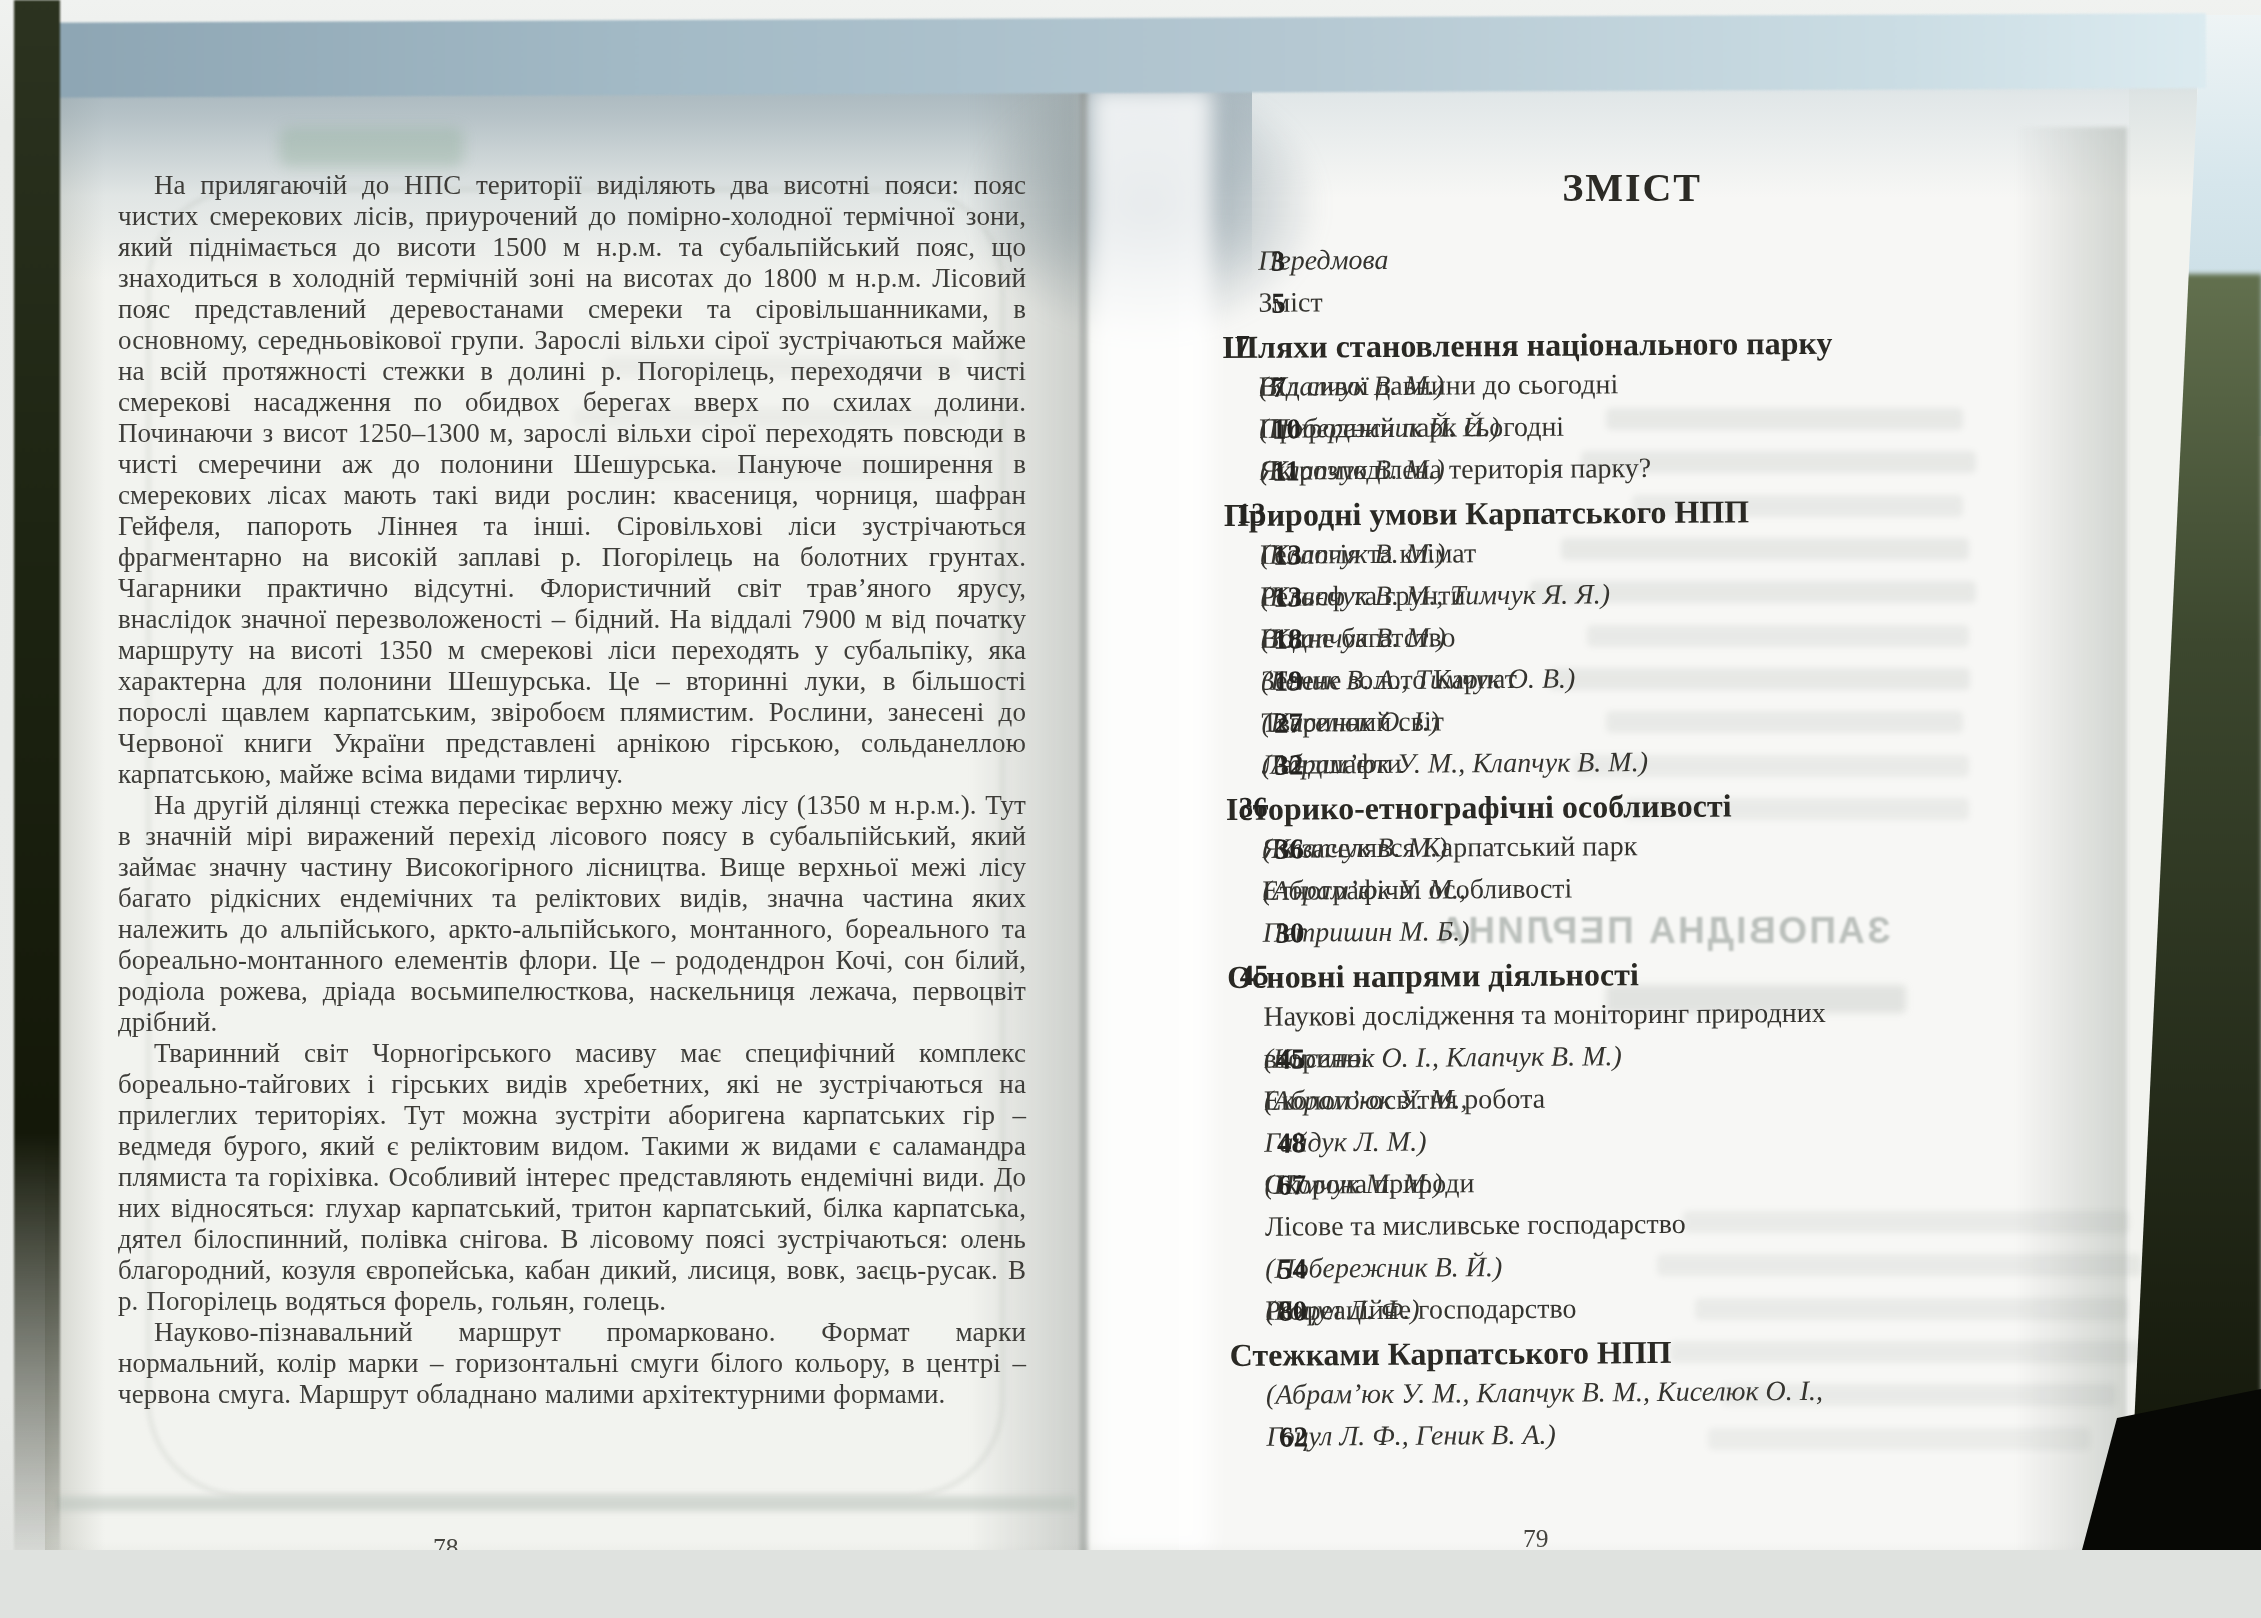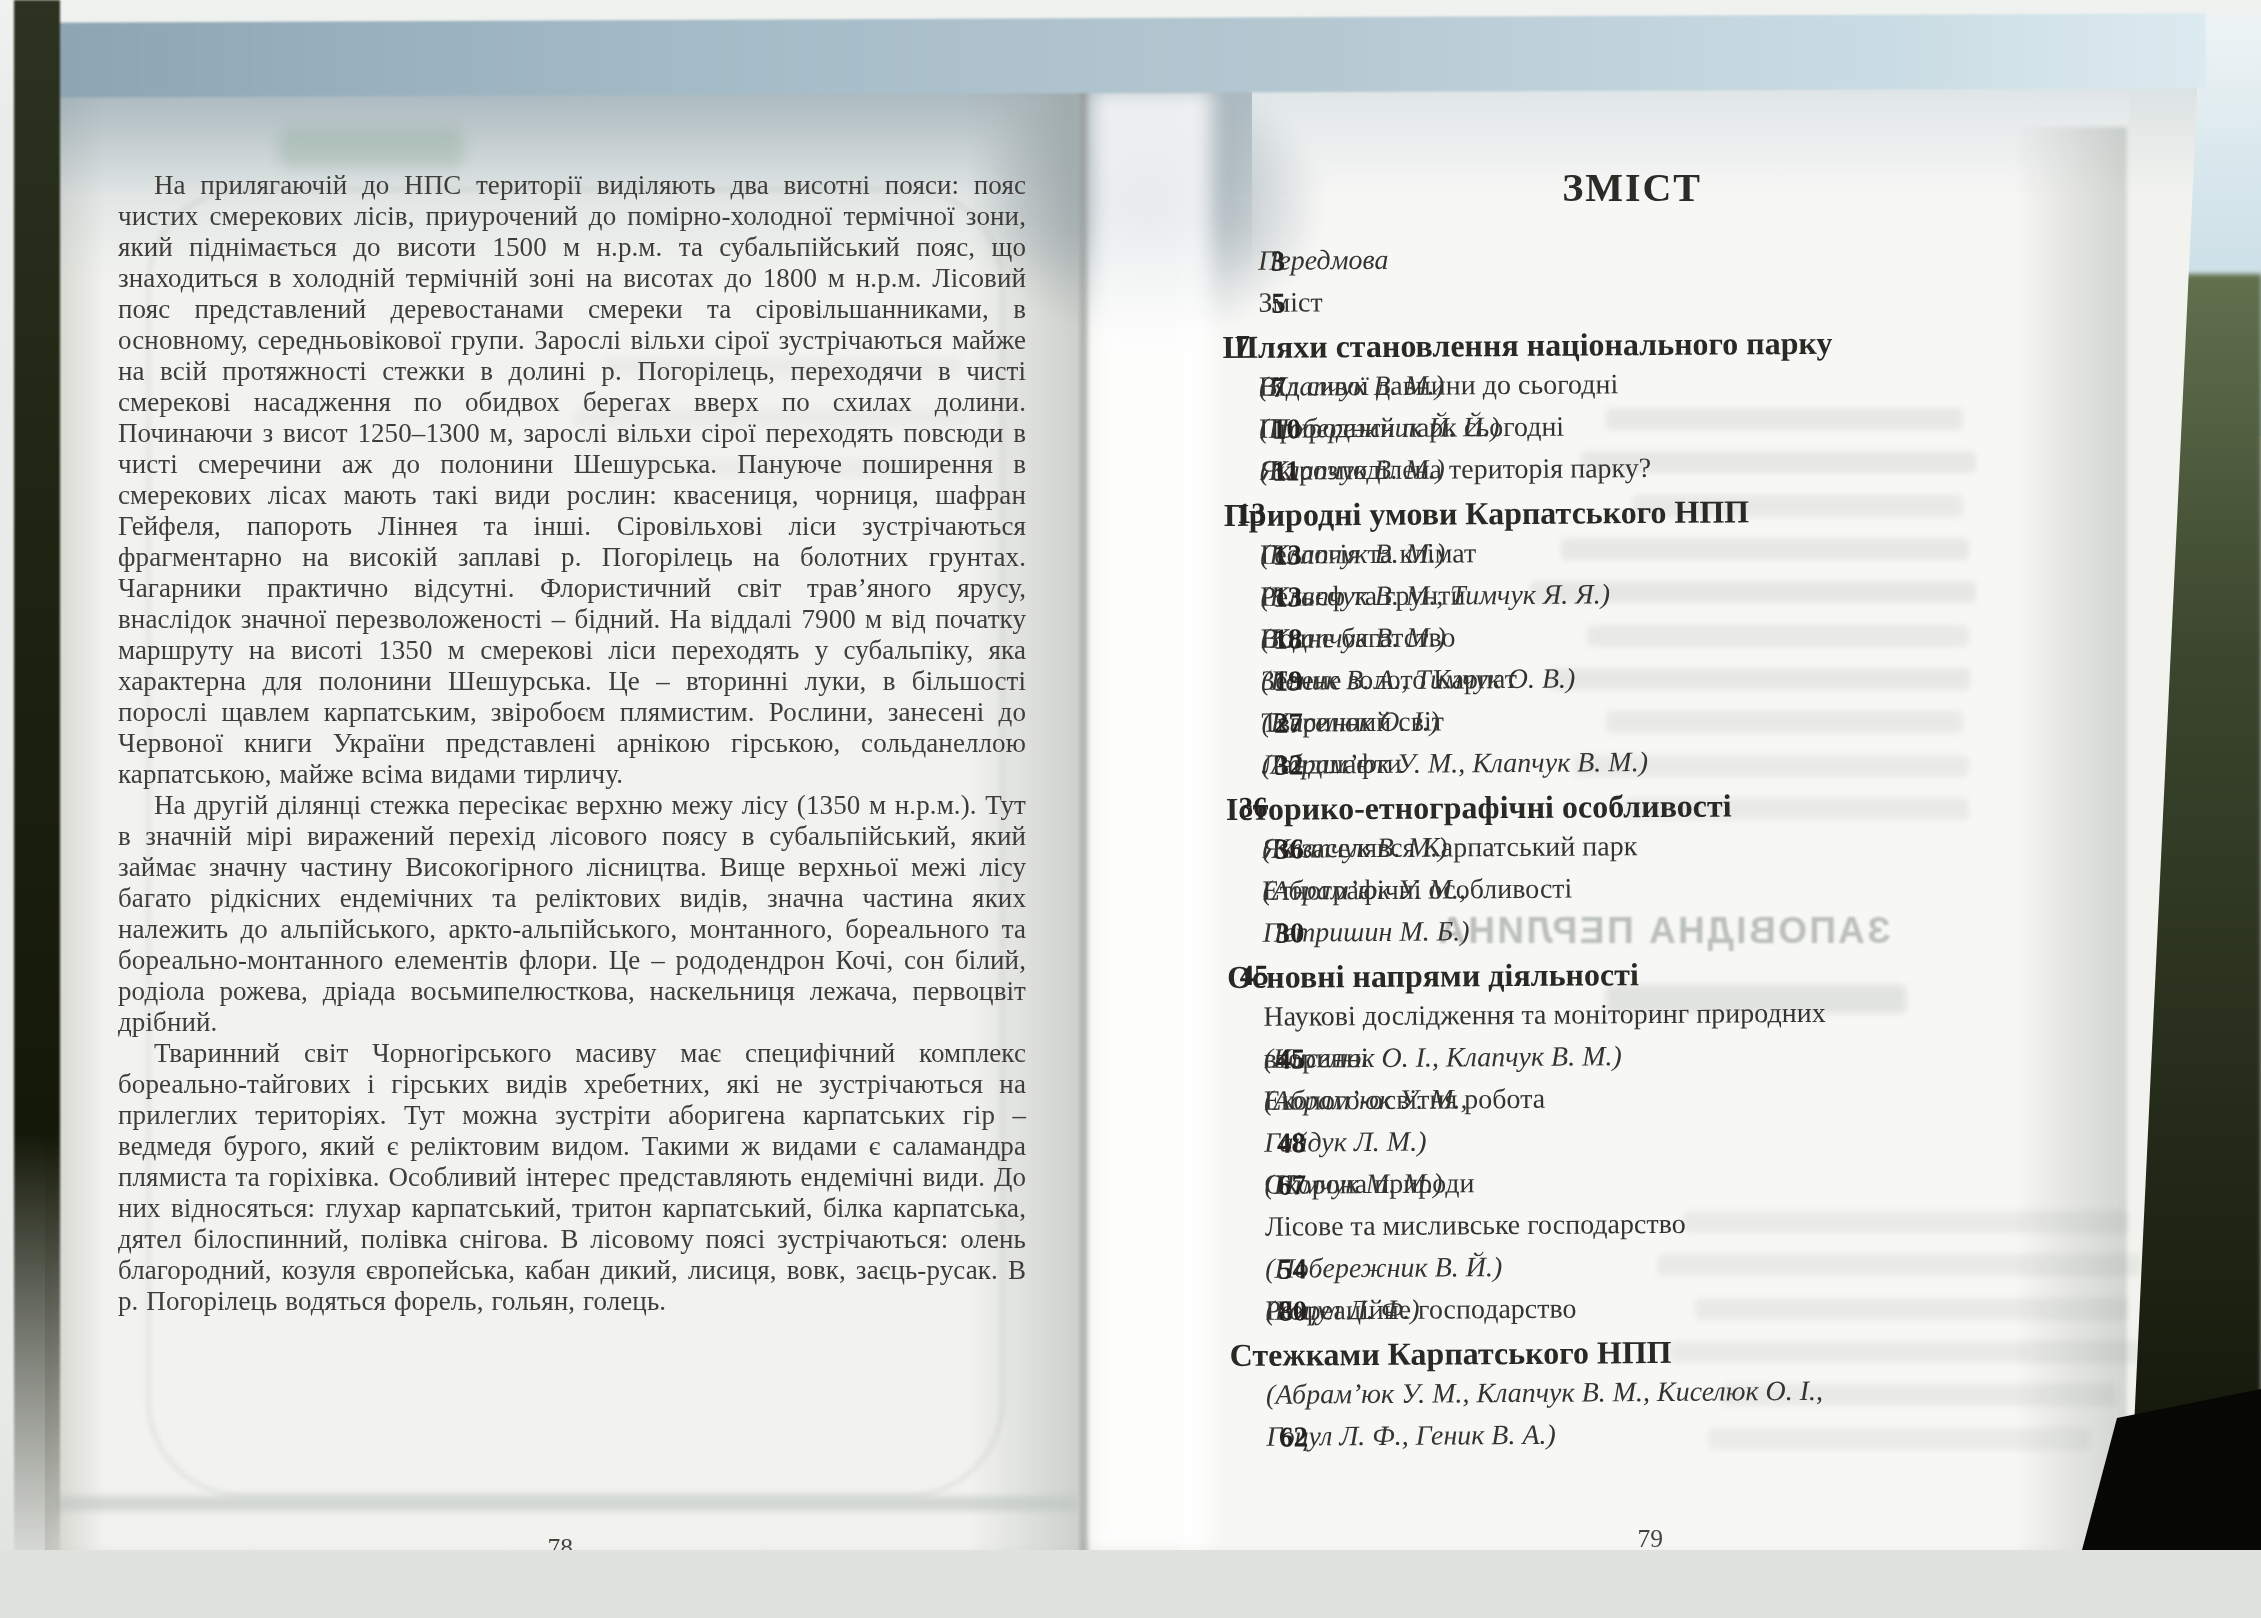--- a/index.html
+++ b/index.html
@@ -70,21 +70,21 @@
                   font-weight:bold; font-size:37px; letter-spacing:2.5px;
                   color:rgba(128,137,132,0.5); filter:blur(1.3px); white-space:nowrap; }
   .ghost-mirror2 { left:1606px; top:985px; width:300px; height:28px;
                   background:rgba(150,158,152,0.22); filter:blur(3.8px); border-radius:5.1px; }
 
   
   .left-body { left:118px; top:170px; width:908px; color:#3e3d39;
                font-size:27px; line-height:31px; text-align:justify;
                letter-spacing:0.1px; word-spacing:1px; }
   .left-body p { position:static; margin:0; text-indent:36px; }
-  .page-num { font-size:25.5px; color:#45443f; text-align:right; width:140px; }
+  .page-num { font-size:25.5px; color:#45443f; text-align:left; width:140px; }
   .page-num.left  { left:433px; top:1533px; }
   .page-num.right { left:1523px; top:1524px; }
 
   
   .toc-title { left:1377px; top:164px; width:510px; text-align:center;
                font-size:40px; font-weight:bold; letter-spacing:1.9px; color:#2c2b26; }
   .toc { left:1222px; top:245px; width:760px; transform:rotate(-0.4deg);
          transform-origin:top left; color:#35342f; font-size:28px; }
   .toc-row { position:static; display:flex; align-items:baseline; height:42px; }
   .toc-row.indent { padding-left:36px; }
@@ -136,20 +136,21 @@
         <div class="ghost-bar" style="position: absolute; left: 1708px; top: 1428px; width: 382px; height: 21.7px; opacity: 0.09;"></div>
         <div class="ghost-bar" style="position: absolute; left: 605px; top: 357px; width: 357px; height: 19px; opacity: 0.06;"></div>
         <div class="ghost-bar" style="position: absolute; left: 574px; top: 408px; width: 395px; height: 19px; opacity: 0.06;"></div>
         <div class="ghost-bar" style="position: absolute; left: 625px; top: 459px; width: 344px; height: 19px; opacity: 0.05;"></div>
       </div>
 
     <div class="left-body" id="left-body">
         <p>На прилягаючій до НПС території виділяють два висотні пояси: пояс чистих смерекових лісів, приурочений до помірно-холодної термічної зони, який піднімається до висоти 1500 м н.р.м. та субальпійський пояс, що знаходиться в холодній термічній зоні на висотах до 1800 м н.р.м. Лісовий пояс представлений деревостанами смереки та сіровільшанниками, в основному, середньовікової групи. Зарослі вільхи сірої зустрічаються майже на всій протяжності стежки в долині р. Погорілець, переходячи в чисті смерекові насадження по обидвох берегах вверх по схилах долини. Починаючи з висот 1250–1300 м, зарослі вільхи сірої переходять повсюди в чисті смеречини аж до полонини Шешурська. Пануюче поширення в смерекових лісах мають такі види рослин: квасениця, чорниця, шафран Гейфеля, папороть Ліннея та інші. Сіровільхові ліси зустрічаються фрагментарно на високій заплаві р. Погорілець на болотних грунтах. Чагарники практично відсутні. Флористичний світ трав’яного ярусу, внаслідок значної перезволоженості – бідний. На віддалі 7900 м від початку маршруту на висоті 1350 м смерекові ліси переходять у субальпіку, яка характерна для полонини Шешурська. Це – вторинні луки, в більшості порослі щавлем карпатським, звіробоєм плямистим. Рослини, занесені до Червоної книги України представлені арнікою гірською, сольданеллою карпатською, майже всіма видами тирличу.</p>
         <p>На другій ділянці стежка пересікає верхню межу лісу (1350 м н.р.м.). Тут в значній мірі виражений перехід лісового поясу в субальпійський, який займає значну частину Високогірного лісництва. Вище верхньої межі лісу багато рідкісних ендемічних та реліктових видів, значна частина яких належить до альпійського, аркто-альпійського, монтанного, бореального та бореально-монтанного елементів флори. Це – рододендрон Кочі, сон білий, родіола рожева, дріада восьмипелюсткова, наскельниця лежача, первоцвіт дрібний.</p>
         <p>Тваринний світ Чорногірського масиву має специфічний комплекс бореально-тайгових і гірських видів хребетних, які не зустрічаються на прилеглих територіях. Тут можна зустріти аборигена карпатських гір – ведмедя бурого, який є реліктовим видом. Такими ж видами є саламандра плямиста та горіхівка. Особливий інтерес представляють ендемічні види. До них відносяться: глухар карпатський, тритон карпатський, білка карпатська, дятел білоспинний, полівка снігова. В лісовому поясі зустрічаються: олень благородний, козуля європейська, кабан дикий, лисиця, вовк, заєць-русак. В р. Погорілець водяться форель, гольян, голець.</p>
+        <p>Науково-пізнавальний маршрут промарковано. Формат марки нормальний, колір марки – горизонтальні смуги білого кольору, в центрі – червона смуга. Маршрут обладнано малими архітектурними формами.</p>
       </div>
     <div class="page-num left">78</div>
 
     <div class="toc-title">ЗМІСТ</div>
     <div class="toc" id="toc-list">
         <div class="toc-row indent">
           <span class="lbl">
             <span class="it">Передмова</span>
           </span>
           <span class="sp"></span>

